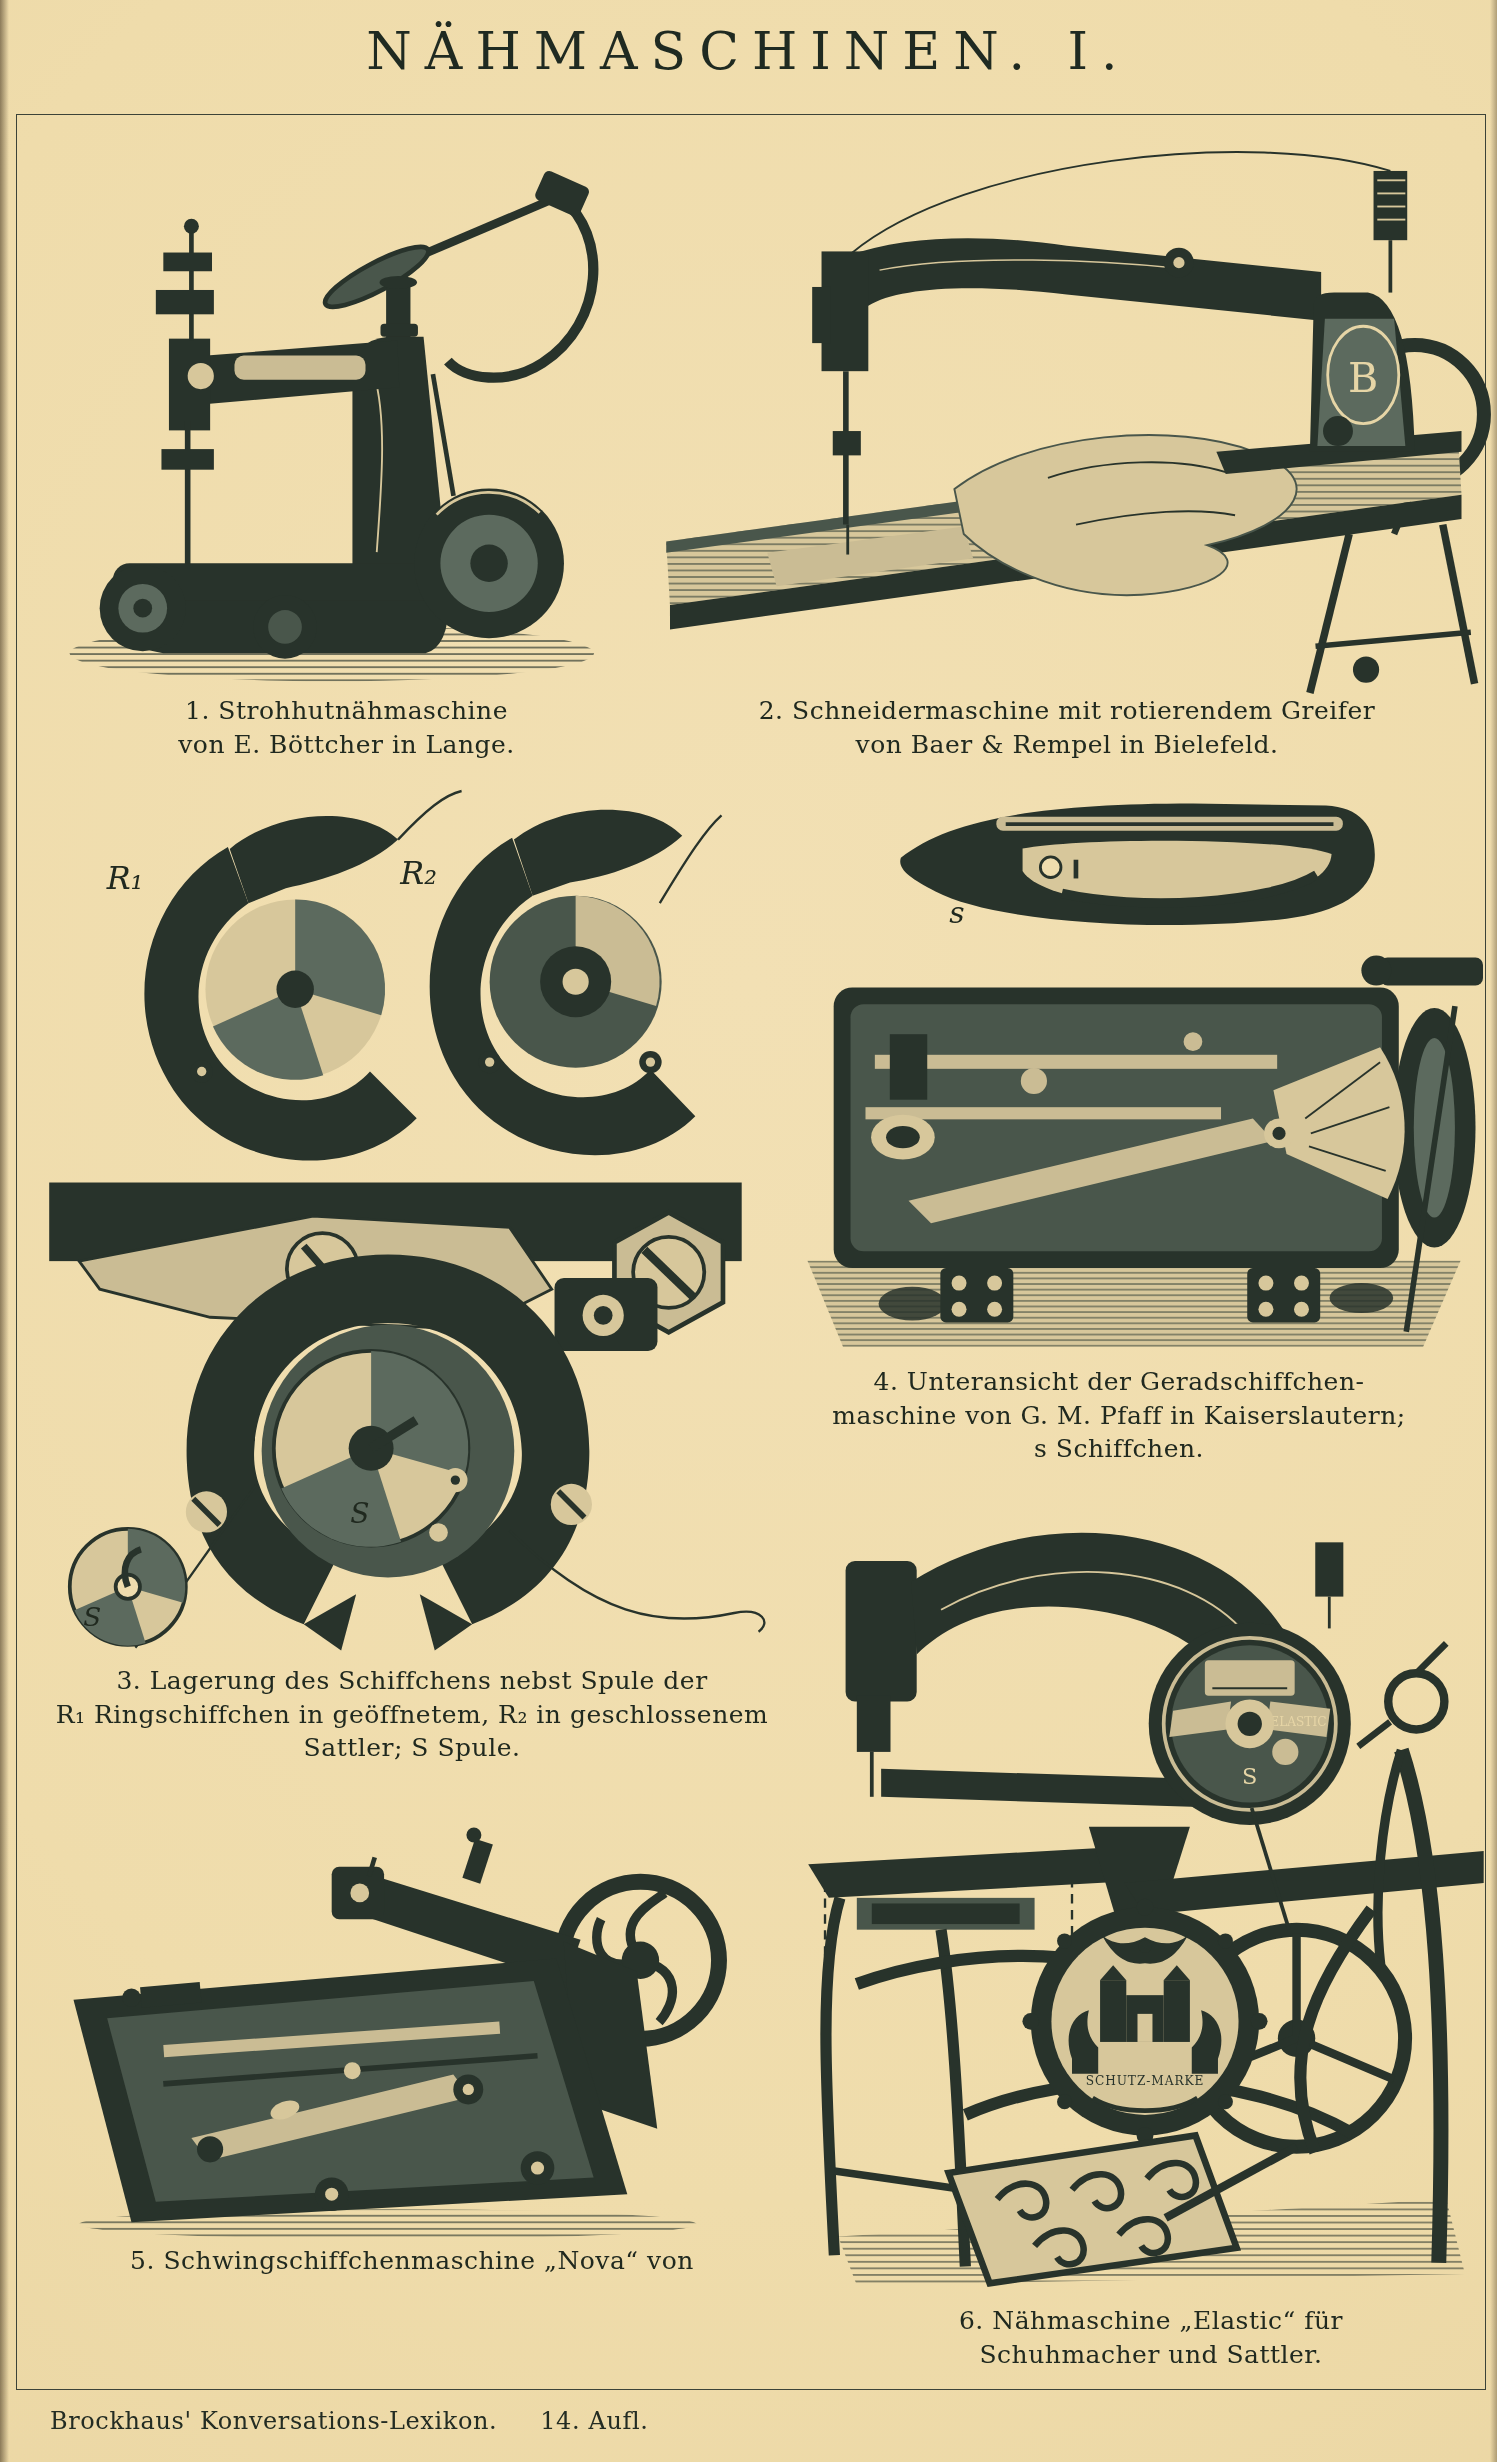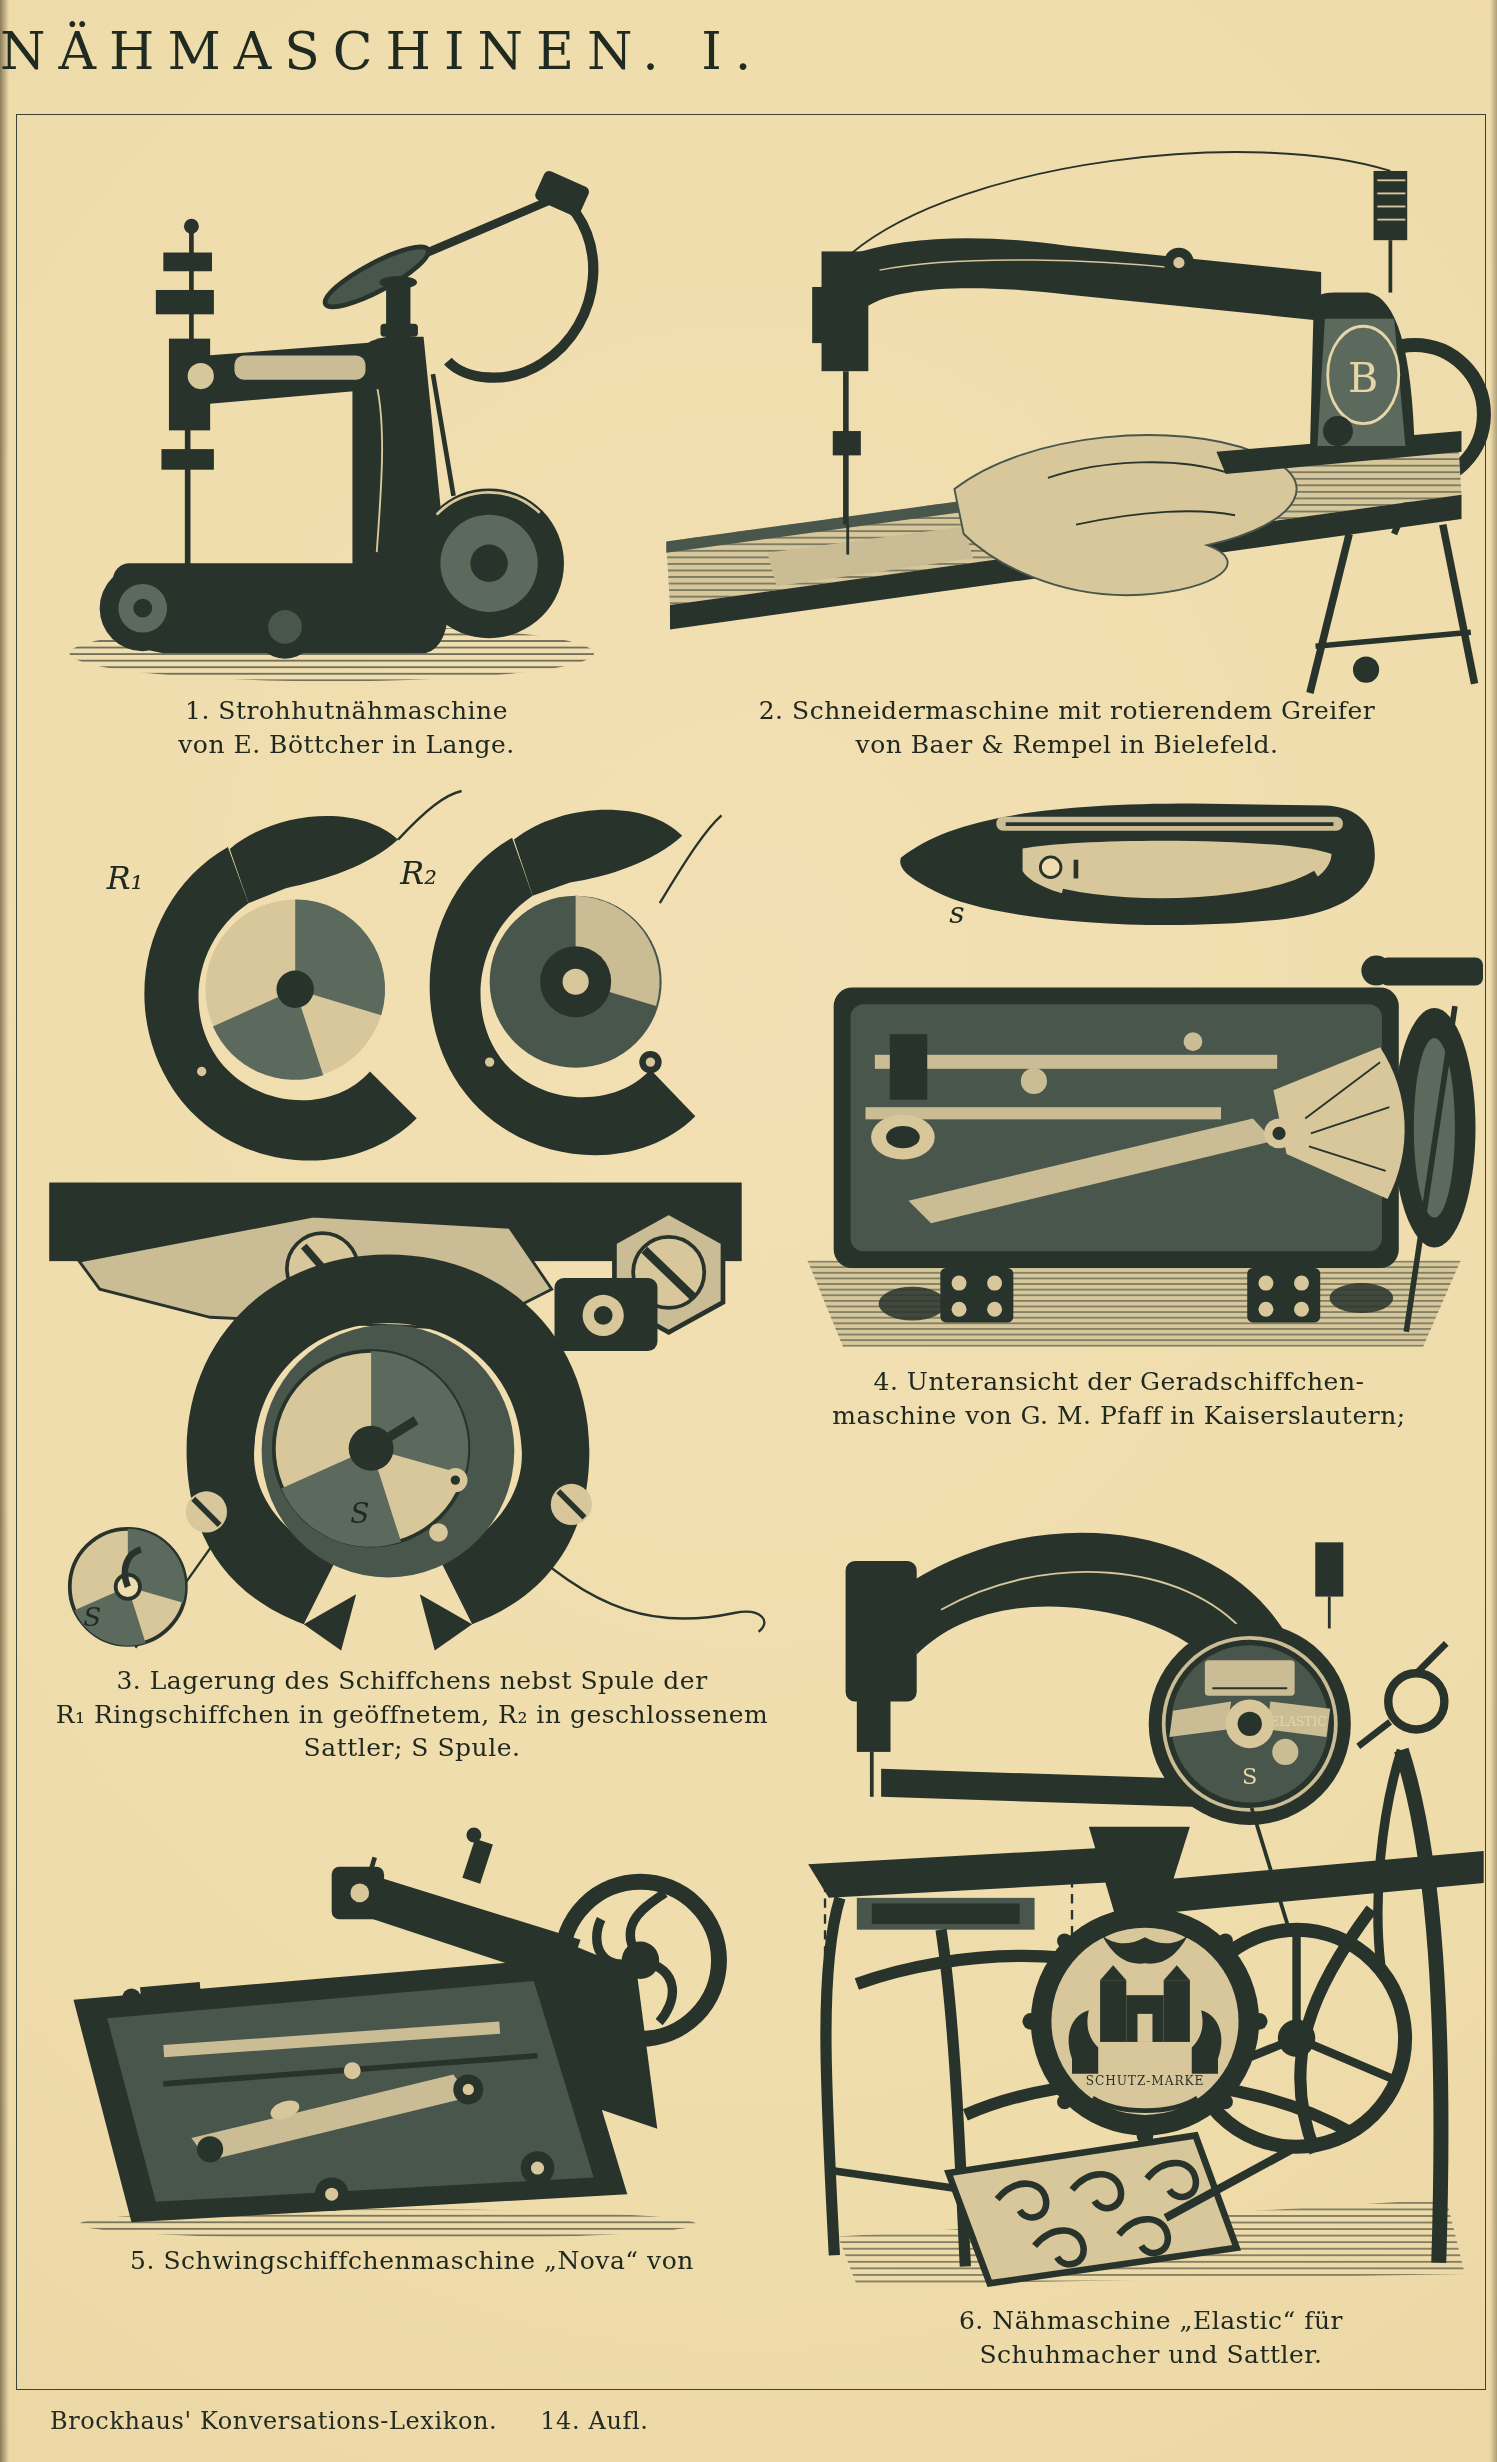--- a/index.html
+++ b/index.html
@@ -14,21 +14,21 @@
     color:#242e26;
   }
   
   #plate:before{content:"";position:absolute;left:0;top:0;bottom:0;width:9.4px;
     background:linear-gradient(90deg, rgba(60,45,25,.55), rgba(60,45,25,0));pointer-events:none;}
   #plate:after{content:"";position:absolute;right:0;top:0;bottom:0;width:7.5px;
     background:linear-gradient(270deg, rgba(60,45,25,.35), rgba(60,45,25,0));pointer-events:none;}
 
   .title{
     position:absolute;left:0;top:20.6px;width:100%;
-    font-size:52px;letter-spacing:13px;
+    text-align:center;font-size:52px;letter-spacing:13px;
     color:#1f2a21;font-weight:400;
   }
   .frame{
     position:absolute;left:16px;top:114px;width:1470px;height:2276px;
     border:1.9px solid #3c4338;box-sizing:border-box;
   }
   .cap{
     position:absolute;text-align:center;font-size:25px;line-height:1.34;
     color:#20291f;letter-spacing:0.5px;
   }
@@ -251,20 +251,21 @@
       <circle class="lt" cx="208" cy="384" r="8"></circle>
     <rect class="ink" x="478" y="340" width="78" height="58" rx="6"></rect>
     <circle class="lt" cx="498" cy="356" r="8"></circle>
       <circle class="lt" cx="536" cy="356" r="8"></circle>
     <circle class="lt" cx="498" cy="384" r="8"></circle>
       <circle class="lt" cx="536" cy="384" r="8"></circle>
   </svg>
   <div class="cap" style="left:796px;top:1365px;width:646px;">
     <div>4. Unteransicht der Geradschiffchen-</div>
     <div>maschine von G. M. Pfaff in Kaiserslautern;</div>
+    <div>s Schiffchen.</div>
   </div>
 
   <svg style="left:23.4px;top:1175px;" width="758" height="482" viewBox="0 0 810 515">
 
     <rect class="ink" x="28" y="8" width="740" height="84"></rect>
     <polygon class="lt2" points="60,92 310,44 520,56 565,122 480,165 200,152 82,122" stroke="#28332b" stroke-width="3"></polygon>
     <circle class="lt" cx="320" cy="100" r="38" stroke="#28332b" stroke-width="4"></circle>
     <line class="ln" stroke-width="8" x1="300" y1="76" x2="342" y2="124"></line>
 
     <polygon class="lt2" points="690,40 748,72 748,136 690,168 632,136 632,72" stroke="#28332b" stroke-width="5"></polygon>

